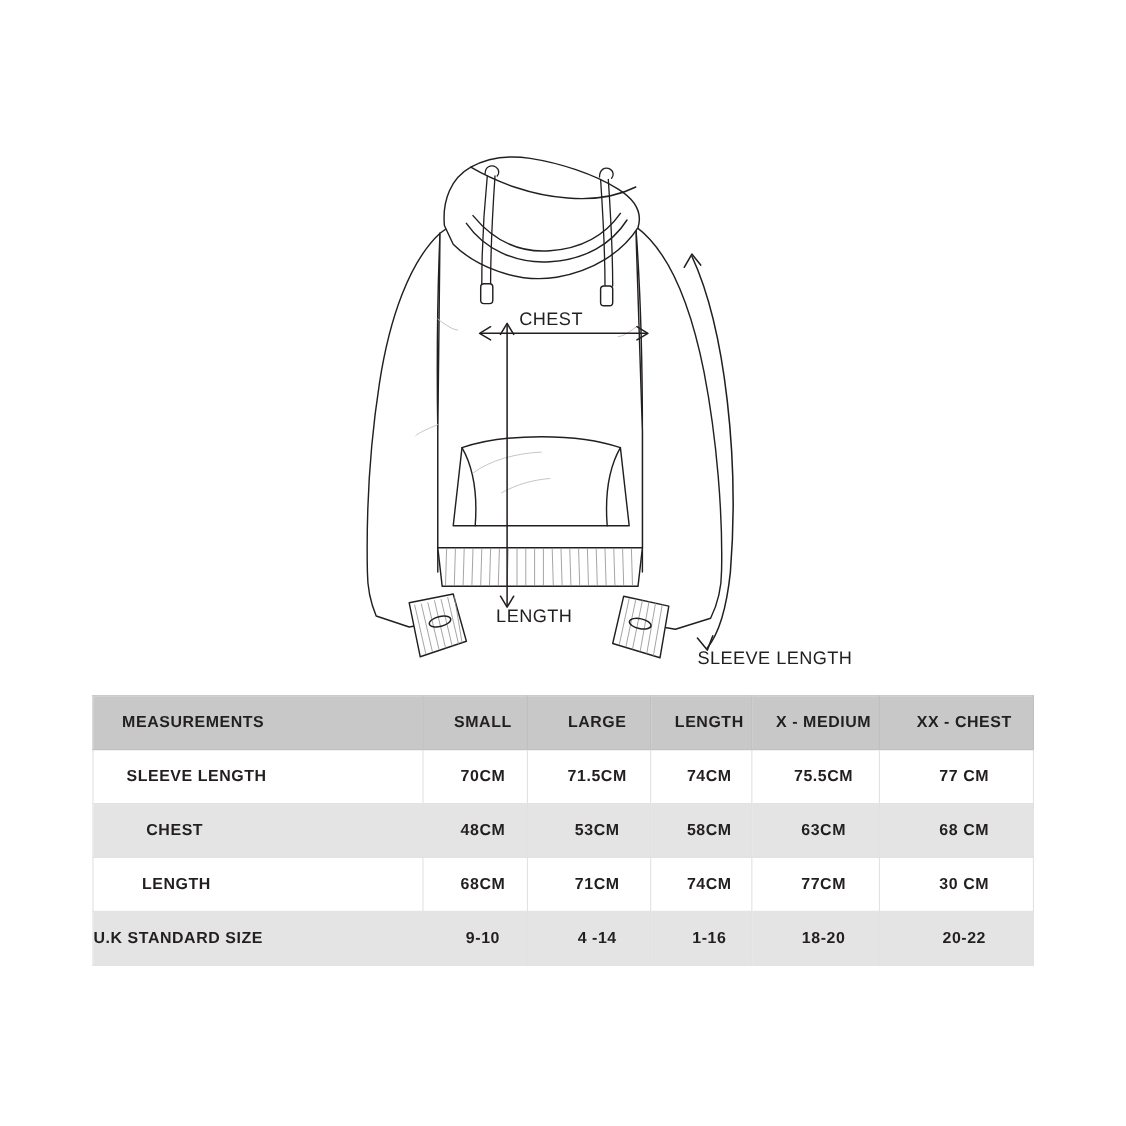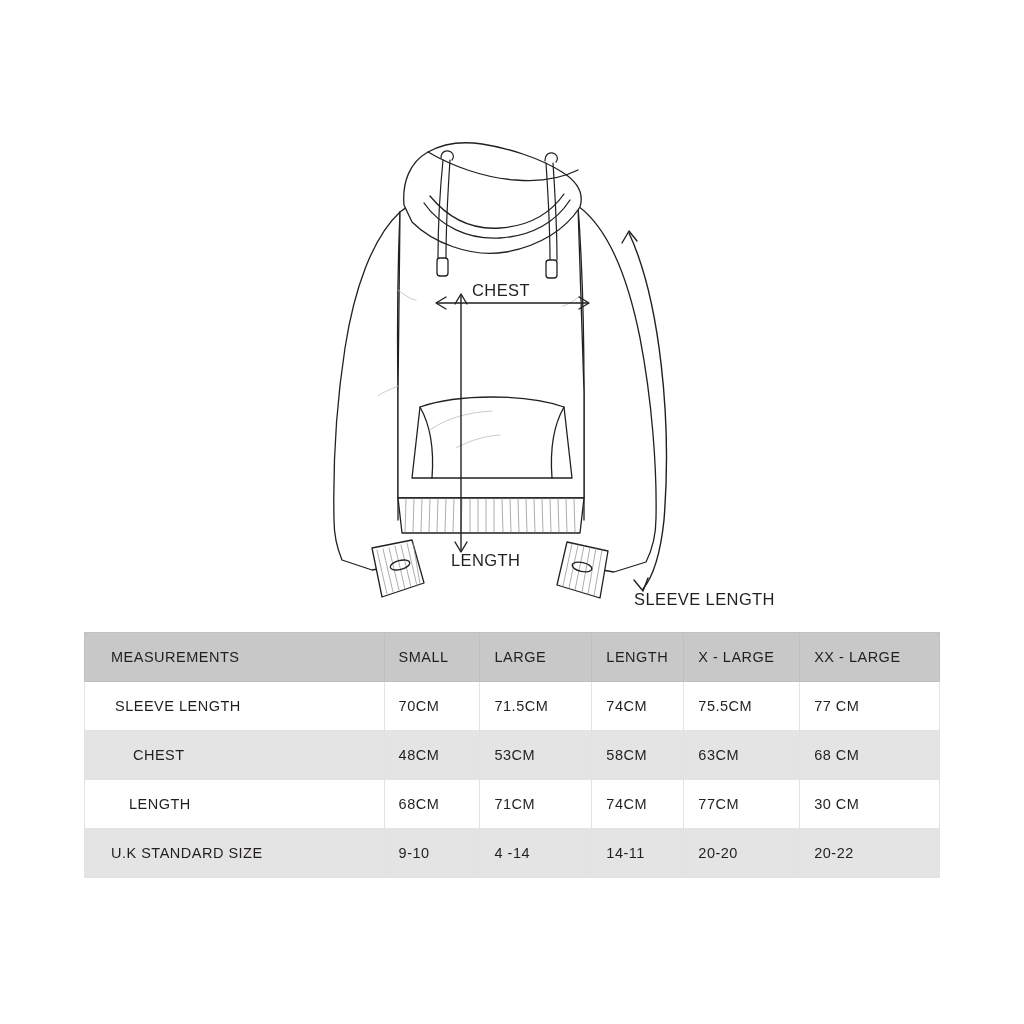--- a/index.html
+++ b/index.html
@@ -52,48 +52,47 @@
     top: 632px;
     width: 856px;
     border-collapse: collapse;
     font-size: 14.5px;
   }
   .size-table th,
   .size-table td {
     border: 1px solid #e2e2e2;
     padding: 0;
     height: 48px;
-    font-weight: normal;
+    font-weight: bold;
     letter-spacing: 0.5px;
     color: #231f20;
   }
   .size-table thead th {
     background: #c8c8c8;
     border: 1px solid #c0c0c0;
     text-align: left;
   }
   .size-table thead th.first {
     padding-left: 26px;
   }
   .size-table tbody tr.shaded td {
     background: #e4e4e4;
   }
   .size-table tbody tr.plain td {
     background: #ffffff;
   }
   .size-table td.label-cell {
     text-align: left;
-    padding-left: 26px;
   }
   .size-table td.label-cell.indent-1 { padding-left: 30px; }
   .size-table td.label-cell.indent-2 { padding-left: 48px; }
   .size-table td.label-cell.indent-3 { padding-left: 44px; }
   .size-table td.val,
   .size-table thead th.val {
-    text-align: left;
+    text-align: center;
     padding-left: 14px;
   }
   col.c0 { width: 300px; }
   col.c1 { width: 96px; }
   col.c2 { width: 112px; }
   col.c3 { width: 92px; }
   col.c4 { width: 116px; }
   col.c5 { width: 140px; }
 </style>
 </head>
@@ -231,22 +230,22 @@
         <col class="c3">
         <col class="c4">
         <col class="c5">
     </colgroup>
     <thead>
       <tr>
         <th class="first">MEASUREMENTS</th>
         <th class="val">SMALL</th>
         <th class="val">LARGE</th>
         <th class="val">LENGTH</th>
-        <th class="val">X - LARGE</th>
-        <th class="val">XX - LARGE</th>
+        <th class="val">X - MEDIUM</th>
+        <th class="val">XX - CHEST</th>
       </tr>
     </thead>
     <tbody>
       <tr class="plain">
         <td class="label-cell indent-1">SLEEVE LENGTH</td>
         <td class="val">70CM</td>
         <td class="val">71.5CM</td>
         <td class="val">74CM</td>
         <td class="val">75.5CM</td>
         <td class="val">77 CM</td>
@@ -264,20 +263,20 @@
         <td class="val">68CM</td>
         <td class="val">71CM</td>
         <td class="val">74CM</td>
         <td class="val">77CM</td>
         <td class="val">30 CM</td>
       </tr>
       <tr class="shaded">
         <td class="label-cell">U.K STANDARD SIZE</td>
         <td class="val">9-10</td>
         <td class="val">4 -14</td>
-        <td class="val">14-11</td>
-        <td class="val">20-20</td>
+        <td class="val">1-16</td>
+        <td class="val">18-20</td>
         <td class="val">20-22</td>
       </tr>
     </tbody>
   </table>
 
 </div>
 
 </body></html>

